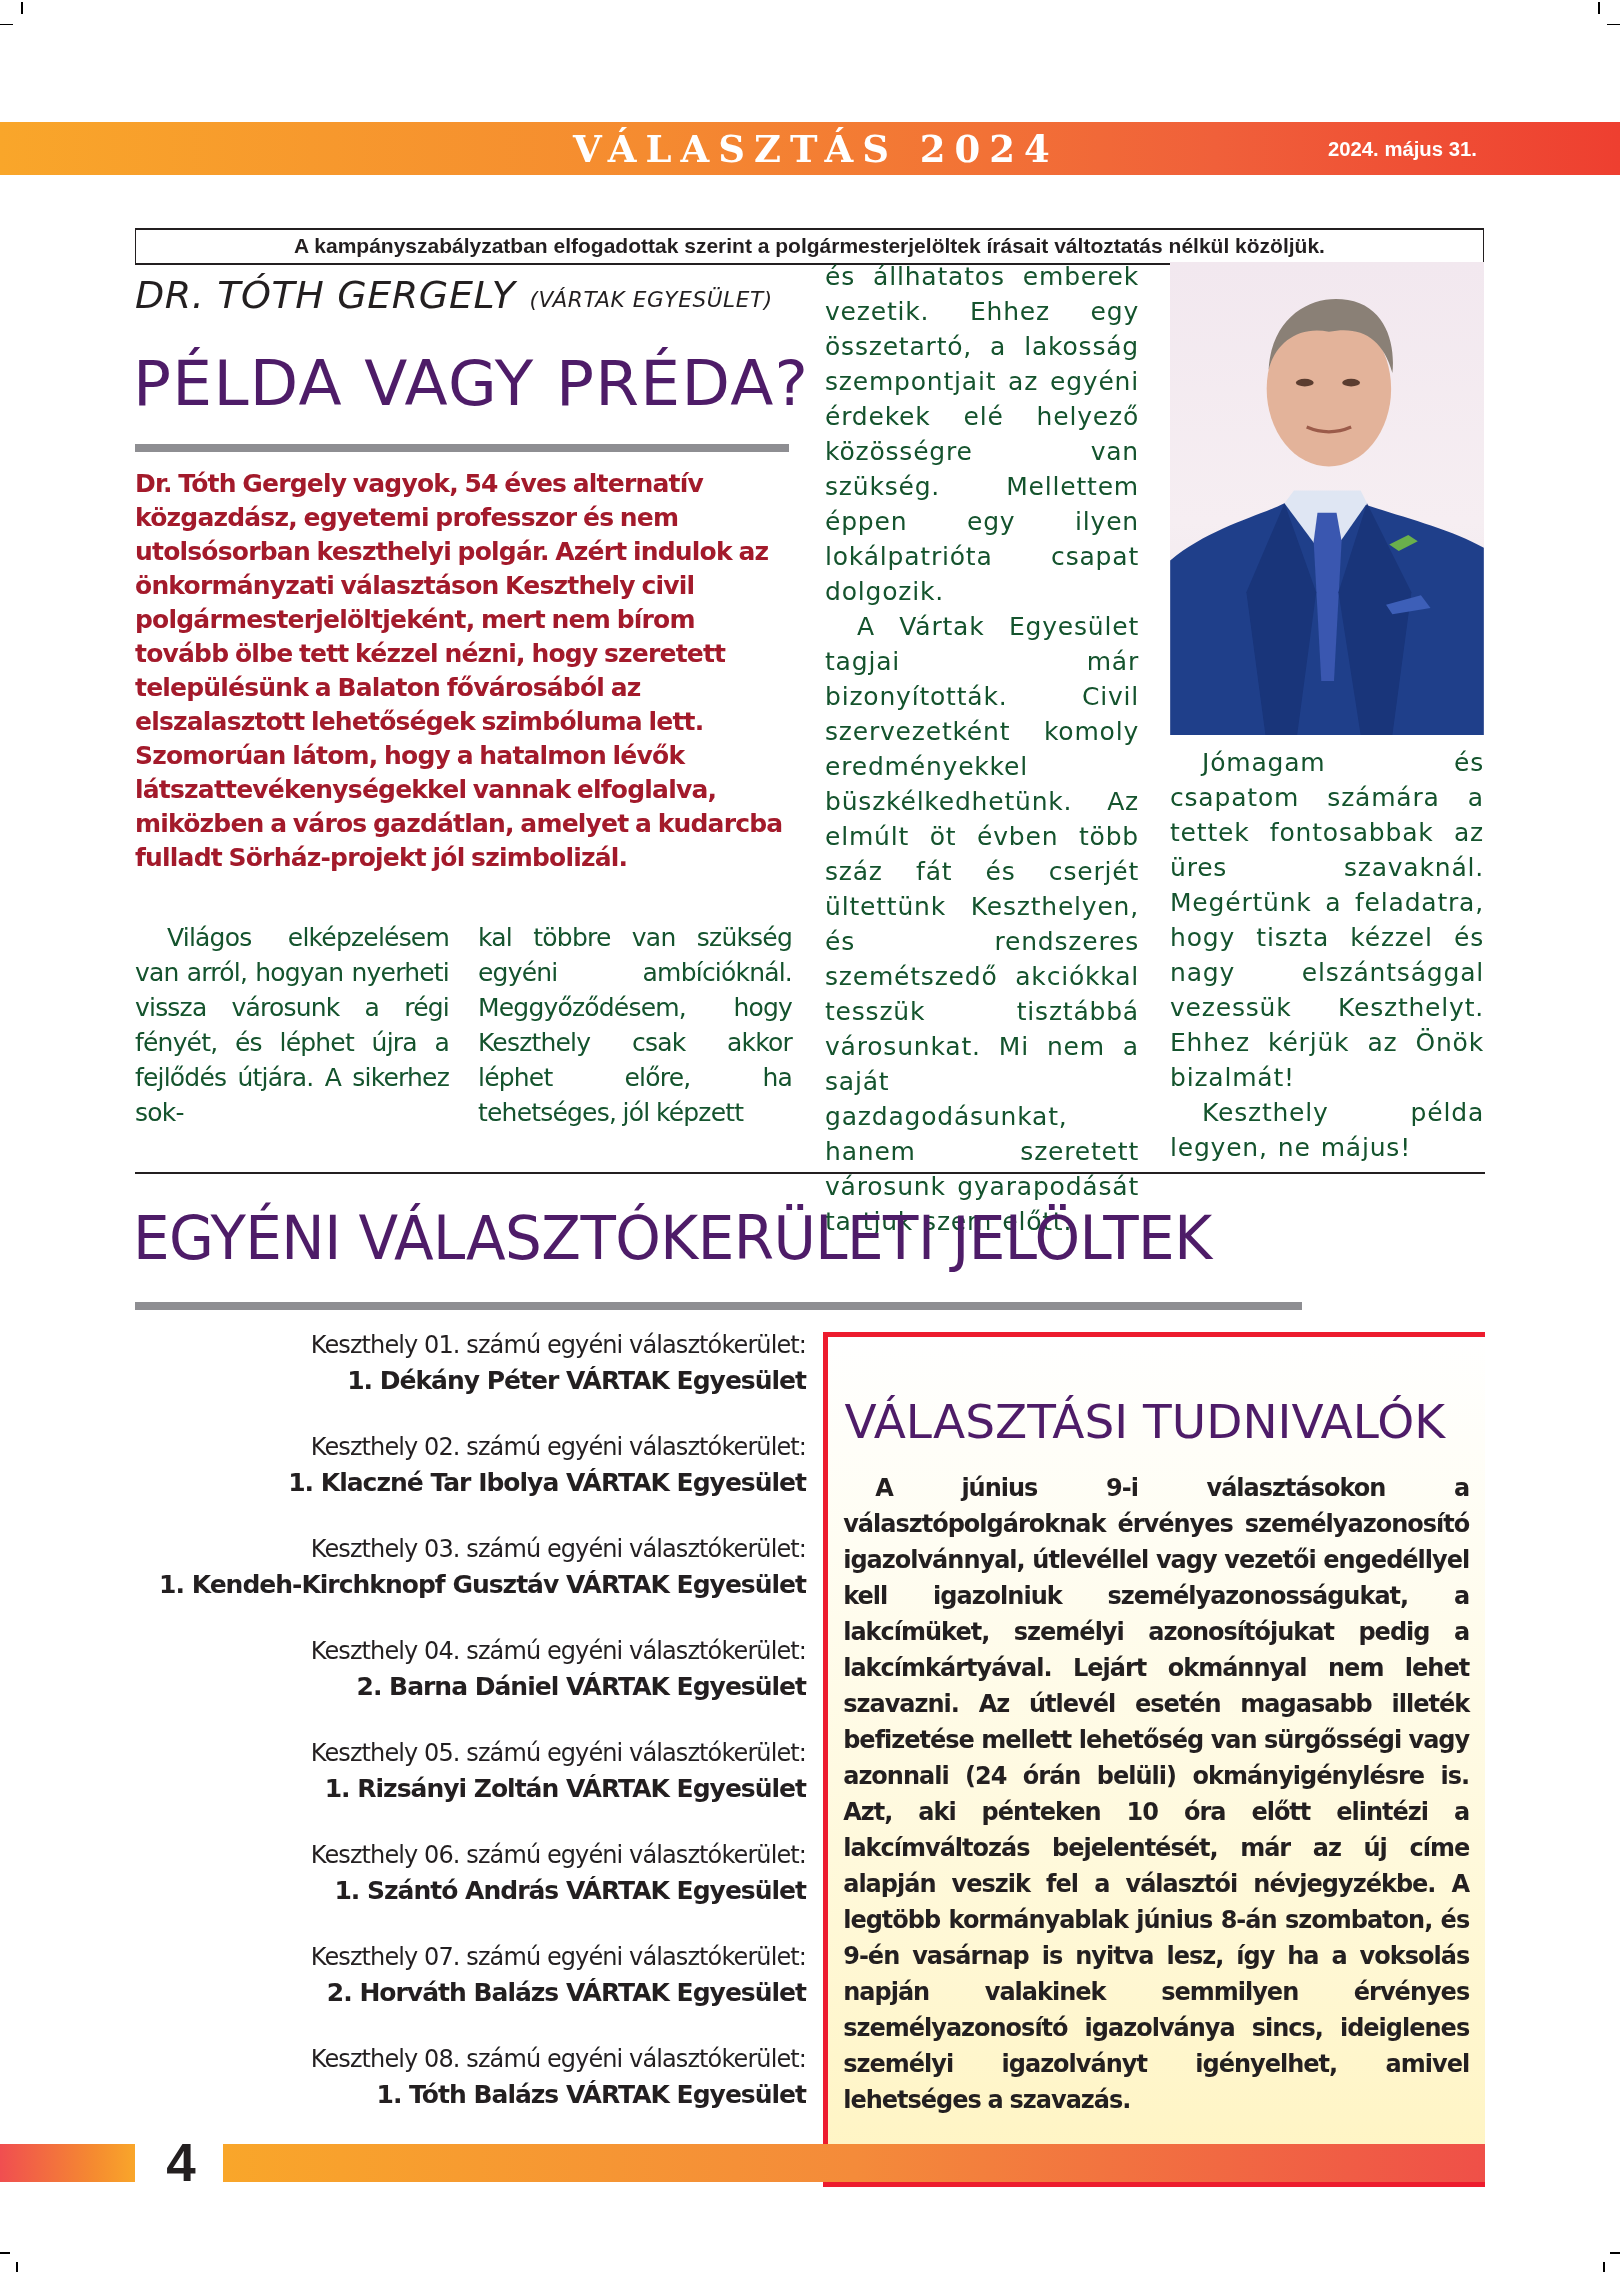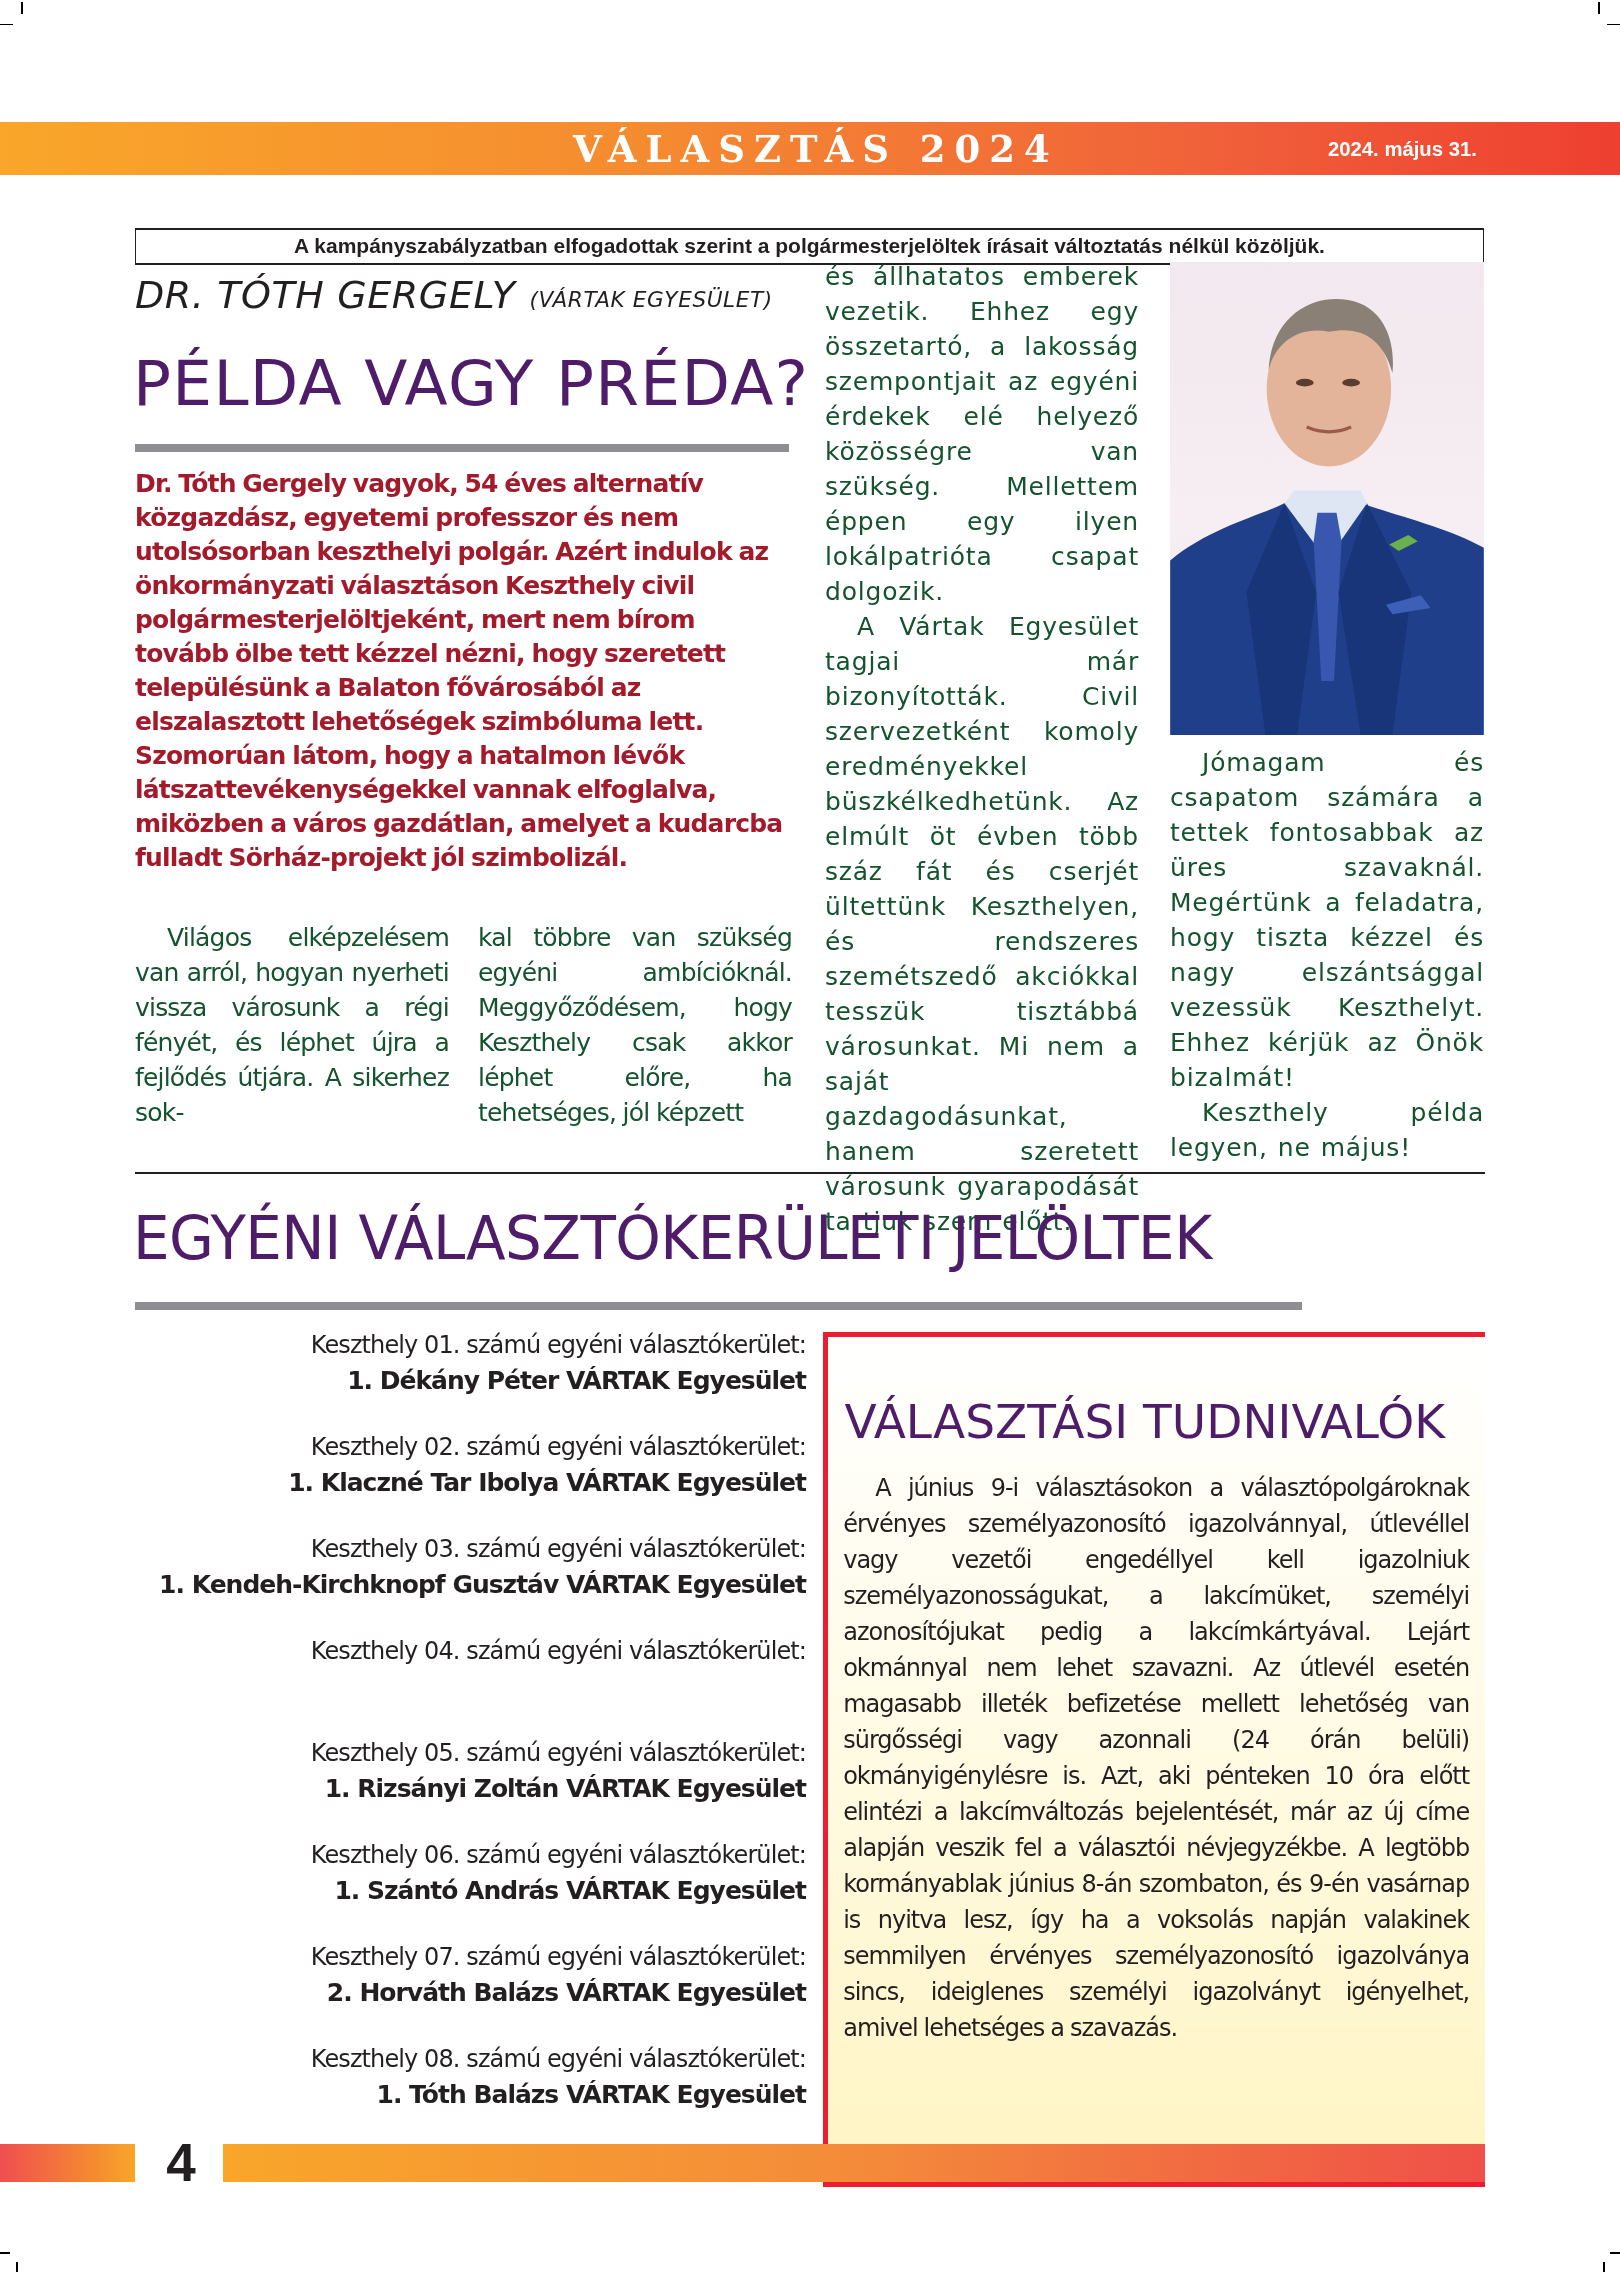--- a/index.html
+++ b/index.html
@@ -88,21 +88,21 @@
     background: linear-gradient(180deg, #ffffff 0%, #fffdf2 25%, #fff8d6 70%, #fff4c2 100%);
   }
   .infobox-title {
     position: absolute; left: 16.5px; top: 56px; white-space: nowrap;
     font-size: 47px; line-height: 57px; color: #4e1c68; font-family: "DejaVu Sans", sans-serif;
     letter-spacing: 0px;
   }
   .infobox-text {
     position: absolute; left: 15.2px; top: 133px; width: 626px;
     font-size: 24px; line-height: 36px; text-align: justify; text-indent: 32px;
-    letter-spacing: -1px; word-spacing: -0.6px; font-family: "DejaVu Sans", sans-serif;
+    letter-spacing: -1px; word-spacing: -0.6px; font-family: "DejaVu Sans", sans-serif; font-weight: bold;
   }
 
   
   .footer-left {
     position: absolute; left: 0; top: 2144px; width: 135px; height: 38px;
     background: linear-gradient(90deg, #f04e50 0%, #f58b30 70%, #f9a62a 100%);
   }
   .footer-right {
     position: absolute; left: 223px; top: 2144px; width: 1262px; height: 38px;
     background: linear-gradient(90deg, #f9a62a 0%, #f48b3a 50%, #ef5048 100%);
@@ -183,20 +183,21 @@
   <div class="cand">
     <div class="district">Keszthely 02. számú egyéni választókerület:</div>
     <div class="name">1. Klaczné Tar Ibolya VÁRTAK Egyesület</div>
   </div>
   <div class="cand">
     <div class="district">Keszthely 03. számú egyéni választókerület:</div>
     <div class="name">1. Kendeh-Kirchknopf Gusztáv VÁRTAK Egyesület</div>
   </div>
   <div class="cand">
     <div class="district">Keszthely 04. számú egyéni választókerület:</div>
+    <div class="name">2. Barna Dániel VÁRTAK Egyesület</div>
   </div>
   <div class="cand">
     <div class="district">Keszthely 05. számú egyéni választókerület:</div>
     <div class="name">1. Rizsányi Zoltán VÁRTAK Egyesület</div>
   </div>
   <div class="cand">
     <div class="district">Keszthely 06. számú egyéni választókerület:</div>
     <div class="name">1. Szántó András VÁRTAK Egyesület</div>
   </div>
   <div class="cand">

